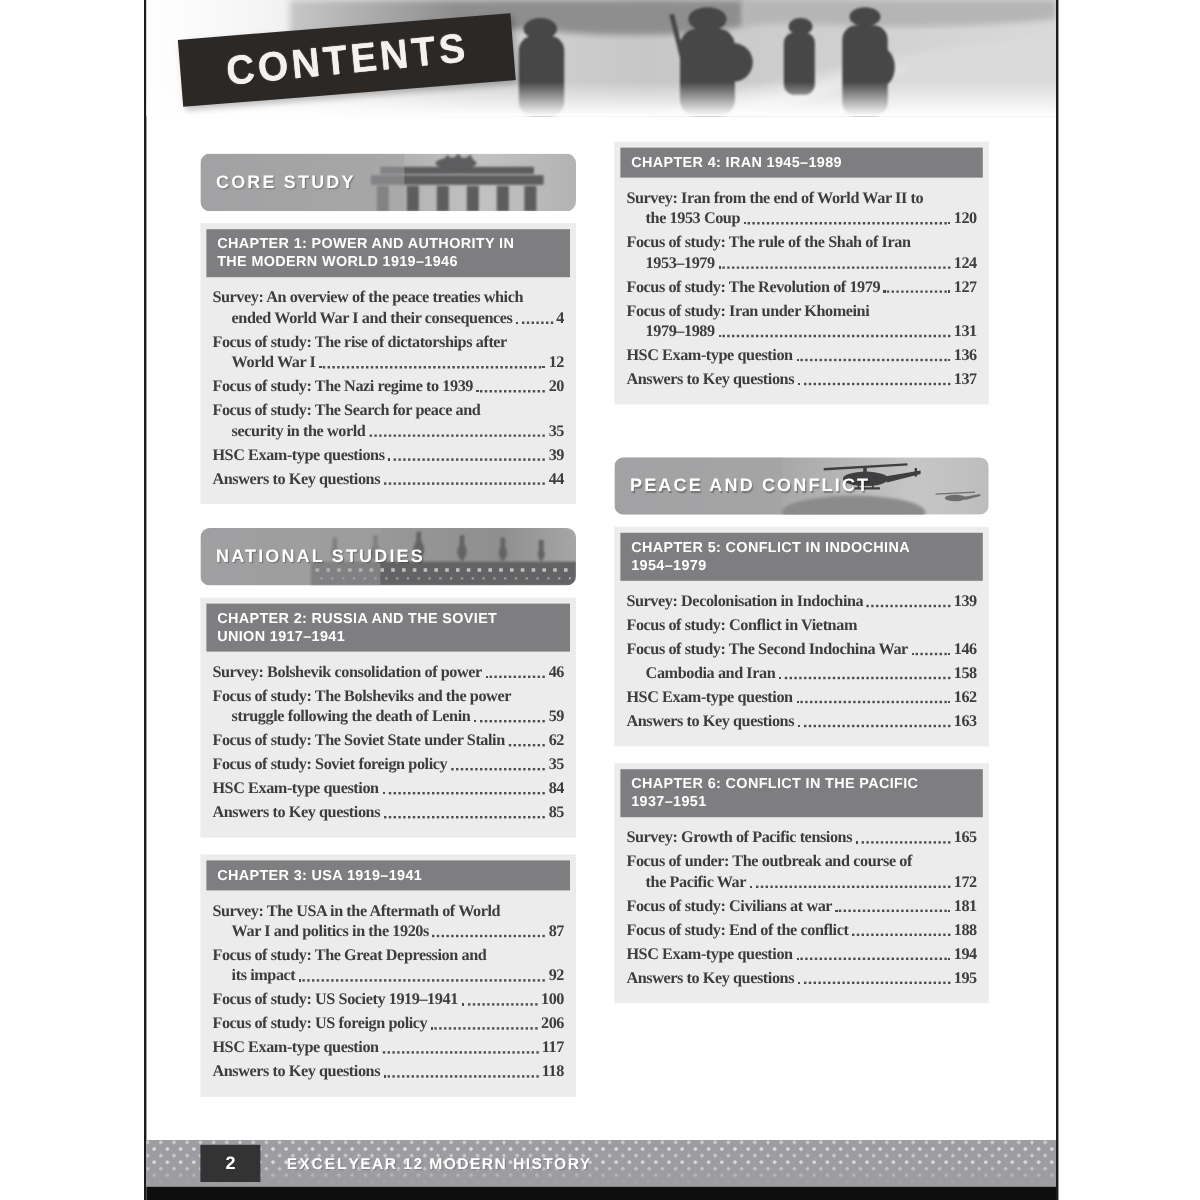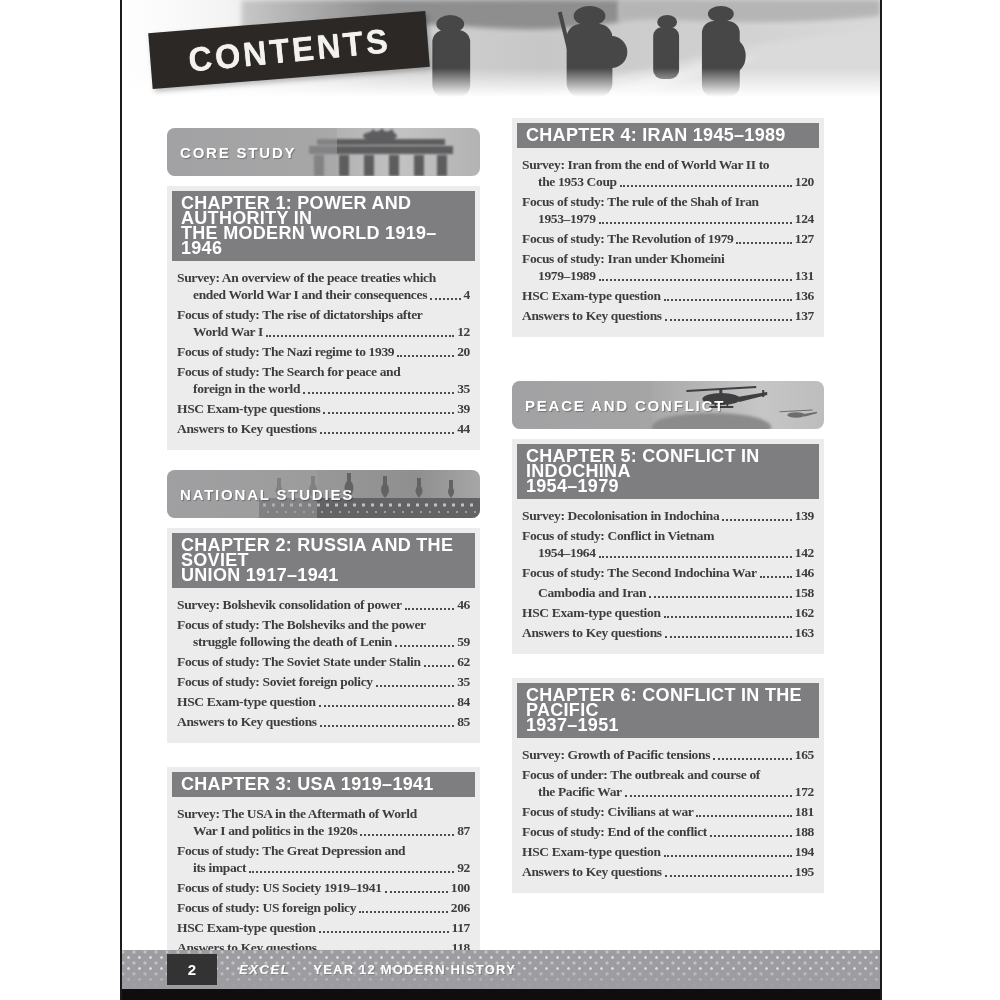--- a/index.html
+++ b/index.html
@@ -24,23 +24,23 @@
   .col > :first-child{margin-top:0;}
   
   .section-banner{position:relative;height:48px;border-radius:8px;overflow:hidden;margin-top:20px;}
   .section-banner.mt-lg{margin-top:44px;}
   .section-banner svg{position:absolute;inset:0;width:100%;height:100%;display:block;}
   .banner-label{position:absolute;left:13px;top:50%;transform:translateY(-50%);
         color:#ffffff;font-weight:bold;font-size:15px;letter-spacing:1.8px;
         text-shadow:1px 1px 1px rgba(0,0,0,.3);}
   
   .chapter-block{background:#ececec;padding:5px;margin-top:10px;}
-  .chapter-block + .chapter-block{margin-top:24px;}
+  .chapter-block + .chapter-block{margin-top:14px;}
   .section-banner + .chapter-block{margin-top:10px;}
-  .chapter-bar{background:#7e7e80;color:#ffffff;font-weight:bold;font-size:18px;line-height:15px;
+  .chapter-bar{background:#7e7e80;color:#ffffff;font-weight:bold;font-size:12px;line-height:15px;
         letter-spacing:.3px;padding:5px 9px;}
   .entries{padding:8px 5px 8px 5px;font-family:"Liberation Serif",serif;font-weight:bold;
         font-size:13.5px;line-height:17px;letter-spacing:-0.35px;color:#3e3d3d;}
   .entry{margin-bottom:3px;}
   .entry:last-child{margin-bottom:0;}
   .entry-line-first{white-space:nowrap;}
   .leader-row{display:flex;}
   .leader-row.indent .entry-text{padding-left:16px;}
   .entry-text{white-space:nowrap;}
   .leader{flex:1 1 auto;min-width:8px;border-bottom:2px dotted #4c4c4c;margin:0 3px 3px 3px;}
@@ -51,21 +51,21 @@
           linear-gradient(to bottom, rgba(157,157,161,0) 55%, rgba(157,157,161,.9) 85%),
           radial-gradient(circle, rgba(255,255,255,.6) 1.3px, transparent 1.5px),
           radial-gradient(circle, rgba(255,255,255,.45) 1.3px, transparent 1.5px);
         background-size:100% 100%, 11px 11px, 11px 11px;
         background-position:0 0, 1px 2px, 6.5px 7.5px;
         display:flex;align-items:center;}
   .page-num-box{position:absolute;left:45px;top:4px;width:50px;height:31px;background:#333333;
         display:flex;align-items:center;justify-content:center;color:#ffffff;font-weight:bold;font-size:15px;}
   .footer-title{position:absolute;left:117px;color:#ffffff;font-weight:bold;font-size:13px;
         letter-spacing:1.2px;text-shadow:1px 1px 1px rgba(0,0,0,.2);}
-  .footer-title .series{font-style:italic;margin-right:23px;letter-spacing:1.6px;}
+  .footer-title .series{margin-right:0;letter-spacing:1.6px;}
   .bottom-strip{position:absolute;left:0;right:0;bottom:0;height:11px;background:#0e0e0e;}
 </style>
 </head>
 <body>
 
 <div class="stage">
   <div class="page">
 
     <div class="hero">
       <svg viewBox="0 0 762 97" preserveAspectRatio="none">
@@ -171,21 +171,21 @@
             <div class="entry">
               <div class="leader-row">
                 <span class="entry-text">Focus of study: The Nazi regime to 1939</span>
                 <span class="leader"></span>
                 <span class="pagenum">20</span>
               </div>
             </div>
             <div class="entry">
               <div class="entry-line-first">Focus of study: The Search for peace and</div>
               <div class="leader-row indent">
-                <span class="entry-text">foreign in the world</span>
+                <span class="entry-text">security in the world</span>
                 <span class="leader"></span>
                 <span class="pagenum">35</span>
               </div>
             </div>
             <div class="entry">
               <div class="leader-row">
                 <span class="entry-text">HSC Exam-type questions</span>
                 <span class="leader"></span>
                 <span class="pagenum">39</span>
               </div>
@@ -424,25 +424,20 @@
           <div class="entries">
             <div class="entry">
               <div class="leader-row">
                 <span class="entry-text">Survey: Decolonisation in Indochina</span>
                 <span class="leader"></span>
                 <span class="pagenum">139</span>
               </div>
             </div>
             <div class="entry">
               <div class="entry-line-first">Focus of study: Conflict in Vietnam</div>
-              <div class="leader-row indent">
-                <span class="entry-text">1954–1964</span>
-                <span class="leader"></span>
-                <span class="pagenum">142</span>
-              </div>
             </div>
             <div class="entry">
               <div class="leader-row">
                 <span class="entry-text">Focus of study: The Second Indochina War</span>
                 <span class="leader"></span>
                 <span class="pagenum">146</span>
               </div>
             </div>
             <div class="entry">
               <div class="leader-row indent">

